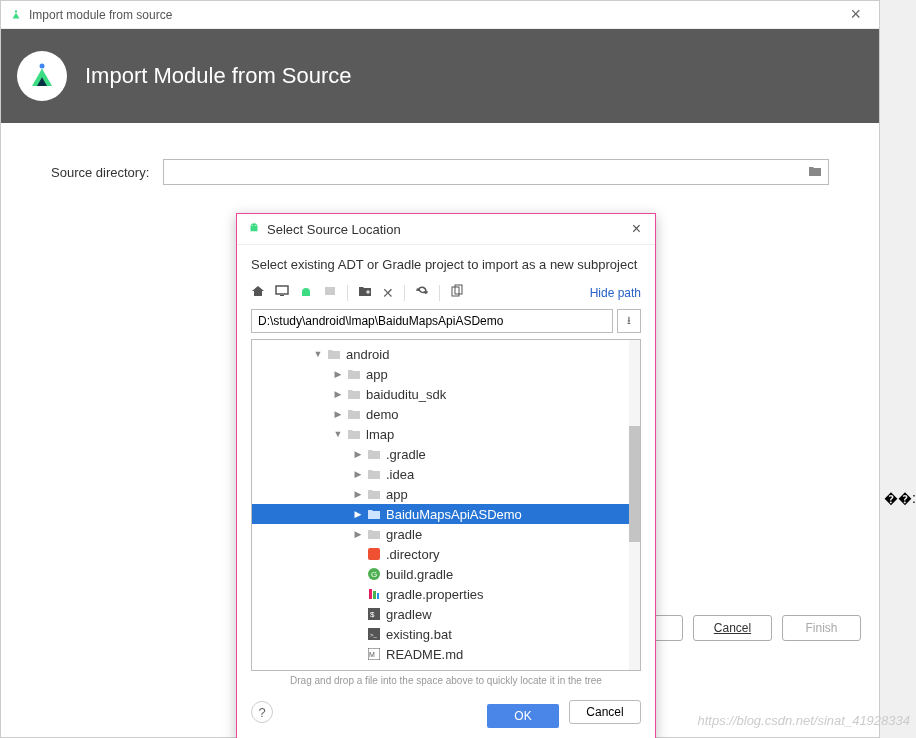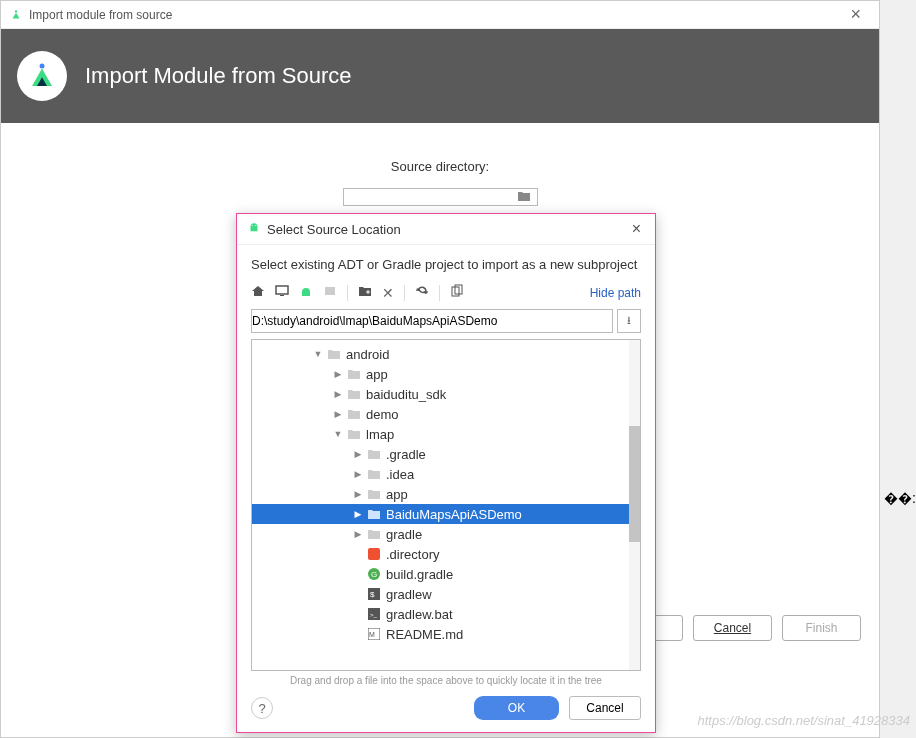--- a/index.html
+++ b/index.html
@@ -10,21 +10,21 @@
     .titlebar-icon { width: 14px; height: 14px; margin-right: 6px; }
     .titlebar-text { font-size: 12px; color: #555; flex: 1; }
     .close-btn { font-size: 18px; color: #666; padding: 0 10px; cursor: pointer; }
     
     .header-banner { background: #5a5a5a; color: #fff; padding: 22px 16px; display: flex; align-items: center; gap: 18px; }
     .banner-icon { width: 50px; height: 50px; background: #fff; border-radius: 50%; display: flex; align-items: center; justify-content: center; }
     .banner-icon svg { width: 30px; height: 30px; }
     .banner-title { font-size: 22px; font-weight: 400; }
     
     .form-area { padding: 36px 50px; }
-    .form-row { display: flex; align-items: center; gap: 14px; flex-direction: column; }
+    .form-row { display: flex; align-items: center; gap: 14px; }
     .form-label { font-size: 13px; color: #333; }
     .input-wrap { flex: 1; display: flex; align-items: center; border: 1px solid #bbb; background: #fff; height: 26px; }
     .input-wrap input { flex: 1; border: none; outline: none; padding: 0 6px; font-size: 12px; }
     .input-icon { padding: 0 6px; color: #777; font-size: 14px; }
     
     .footer-buttons { position: absolute; bottom: 96px; right: 18px; display: flex; gap: 10px; }
     .footer-buttons button { width: 79px; height: 26px; font-size: 12px; border: 1px solid #adadad; background: #fff; border-radius: 3px; color: #333; }
     .footer-buttons button:disabled { color: #aaa; }
     .btn-underline { text-decoration: underline; }
     
@@ -36,42 +36,42 @@
     
     .modal-subtitle { padding: 12px 14px 8px; font-size: 13px; color: #333; }
     
     .toolbar { display: flex; align-items: center; padding: 4px 14px 8px; gap: 10px; }
     .toolbar .icon { color: #666; font-size: 14px; cursor: pointer; }
     .toolbar .spacer { flex: 1; }
     .hide-path { color: #2862c7; font-size: 12px; cursor: pointer; margin-left: 12px; }
     .toolbar .sep { width: 1px; height: 16px; background: #ddd; }
     
     .path-row { display: flex; padding: 0 14px 6px; gap: 4px; }
-    .path-input { flex: 1; height: 24px; border: 1px solid #bbb; padding: 0 0; font-size: 12px; outline: none; }
+    .path-input { flex: 1; height: 24px; border: 1px solid #bbb; padding: 0 6px; font-size: 12px; outline: none; }
     .path-btn { width: 24px; height: 24px; border: 1px solid #bbb; background: #fff; color: #666; font-size: 11px; }
     
     .tree-container { margin: 0 14px; border: 1px solid #bbb; height: 332px; overflow: hidden; position: relative; background: #fff; }
     .tree { font-size: 13px; color: #333; padding-top: 4px; }
     .tree-node { display: flex; align-items: center; height: 20px; padding-right: 4px; white-space: nowrap; }
     .tree-node.selected { background: #2675d6; color: #fff; }
     .tree-node.selected .expand, .tree-node.selected .folder-icon { color: #fff; }
     .expand { width: 12px; font-size: 9px; color: #888; text-align: center; cursor: pointer; display: inline-block; }
     .folder-icon { width: 16px; margin: 0 4px 0 2px; display: inline-flex; align-items: center; justify-content: center; }
     .folder-icon svg { width: 14px; height: 12px; }
     .file-icon { width: 16px; margin: 0 4px 0 2px; display: inline-flex; align-items: center; justify-content: center; font-size: 10px; }
     .indent { display: inline-block; }
     .scrollbar-track { position: absolute; right: 0; top: 0; width: 11px; height: 100%; background: #f5f5f5; }
     .scrollbar-thumb { position: absolute; right: 0; width: 11px; background: #c4c4c4; }
     
     .drag-hint { text-align: center; font-size: 10px; color: #999; padding: 4px 0 10px; }
     
     .modal-footer { display: flex; align-items: center; padding: 0 14px 12px; gap: 10px; }
     .help-btn { width: 22px; height: 22px; border: 1px solid #ccc; border-radius: 50%; background: #fff; color: #666; font-size: 13px; }
     .modal-footer .spacer { flex: 1; }
-    .ok-btn { width: 85px; height: 24px; background: #4a86e8; color: #fff; border: none; border-radius: 9px; font-size: 12px; }
+    .ok-btn { width: 72px; height: 24px; background: #4a86e8; color: #fff; border: none; border-radius: 2px; font-size: 12px; margin-top: 8px; }
     .cancel-btn { width: 72px; height: 24px; background: #fff; border: 1px solid #bbb; border-radius: 3px; font-size: 12px; }
     
     .watermark { position: absolute; right: 6px; bottom: 10px; color: #ccc; font-size: 13px; font-style: italic; }
     .side-text { position: absolute; right: 0; top: 488px; font-size: 14px; color: #000; }
   </style>
 </head>
 <body>
 
 <div class="main-window">
   <div class="titlebar">
@@ -289,36 +289,48 @@
           <span class="file-icon">
             <span style="width:12px;height:12px;background:#4caf50;border-radius:50%;color:#fff;font-size:8px;display:inline-flex;align-items:center;justify-content:center">G</span>
           </span>
           <span>build.gradle</span>
         </div>
         <div class="tree-node">
           <span class="indent" style="width: 100px;"></span>
           <span class="expand"></span>
           <span class="file-icon">
             <svg width="12" height="12" viewBox="0 0 12 12">
+              <rect x="1" y="1" width="3" height="10" fill="#e91e63"></rect>
+              <rect x="5" y="3" width="3" height="8" fill="#4caf50"></rect>
+              <rect x="9" y="5" width="2" height="6" fill="#2196f3"></rect>
+            </svg>
+          </span>
+          <span>gradle.properties</span>
+        </div>
+        <div class="tree-node">
+          <span class="indent" style="width: 100px;"></span>
+          <span class="expand"></span>
+          <span class="file-icon">
+            <svg width="12" height="12" viewBox="0 0 12 12">
               <rect width="12" height="12" fill="#555"></rect>
               <text x="2" y="9" fill="#fff" font-size="8">$</text>
             </svg>
           </span>
           <span>gradlew</span>
         </div>
         <div class="tree-node">
           <span class="indent" style="width: 100px;"></span>
           <span class="expand"></span>
           <span class="file-icon">
             <svg width="12" height="12" viewBox="0 0 12 12">
               <rect width="12" height="12" fill="#555"></rect>
               <text x="2" y="9" fill="#fff" font-size="6">&gt;_</text>
             </svg>
           </span>
-          <span>gradlew.bat</span>
+          <span>existing.bat</span>
         </div>
         <div class="tree-node">
           <span class="indent" style="width: 100px;"></span>
           <span class="expand"></span>
           <span class="file-icon">
             <svg width="12" height="12" viewBox="0 0 12 12">
               <rect width="12" height="12" fill="none" stroke="#555"></rect>
               <text x="1" y="9" fill="#555" font-size="7">M</text>
             </svg>
           </span>

